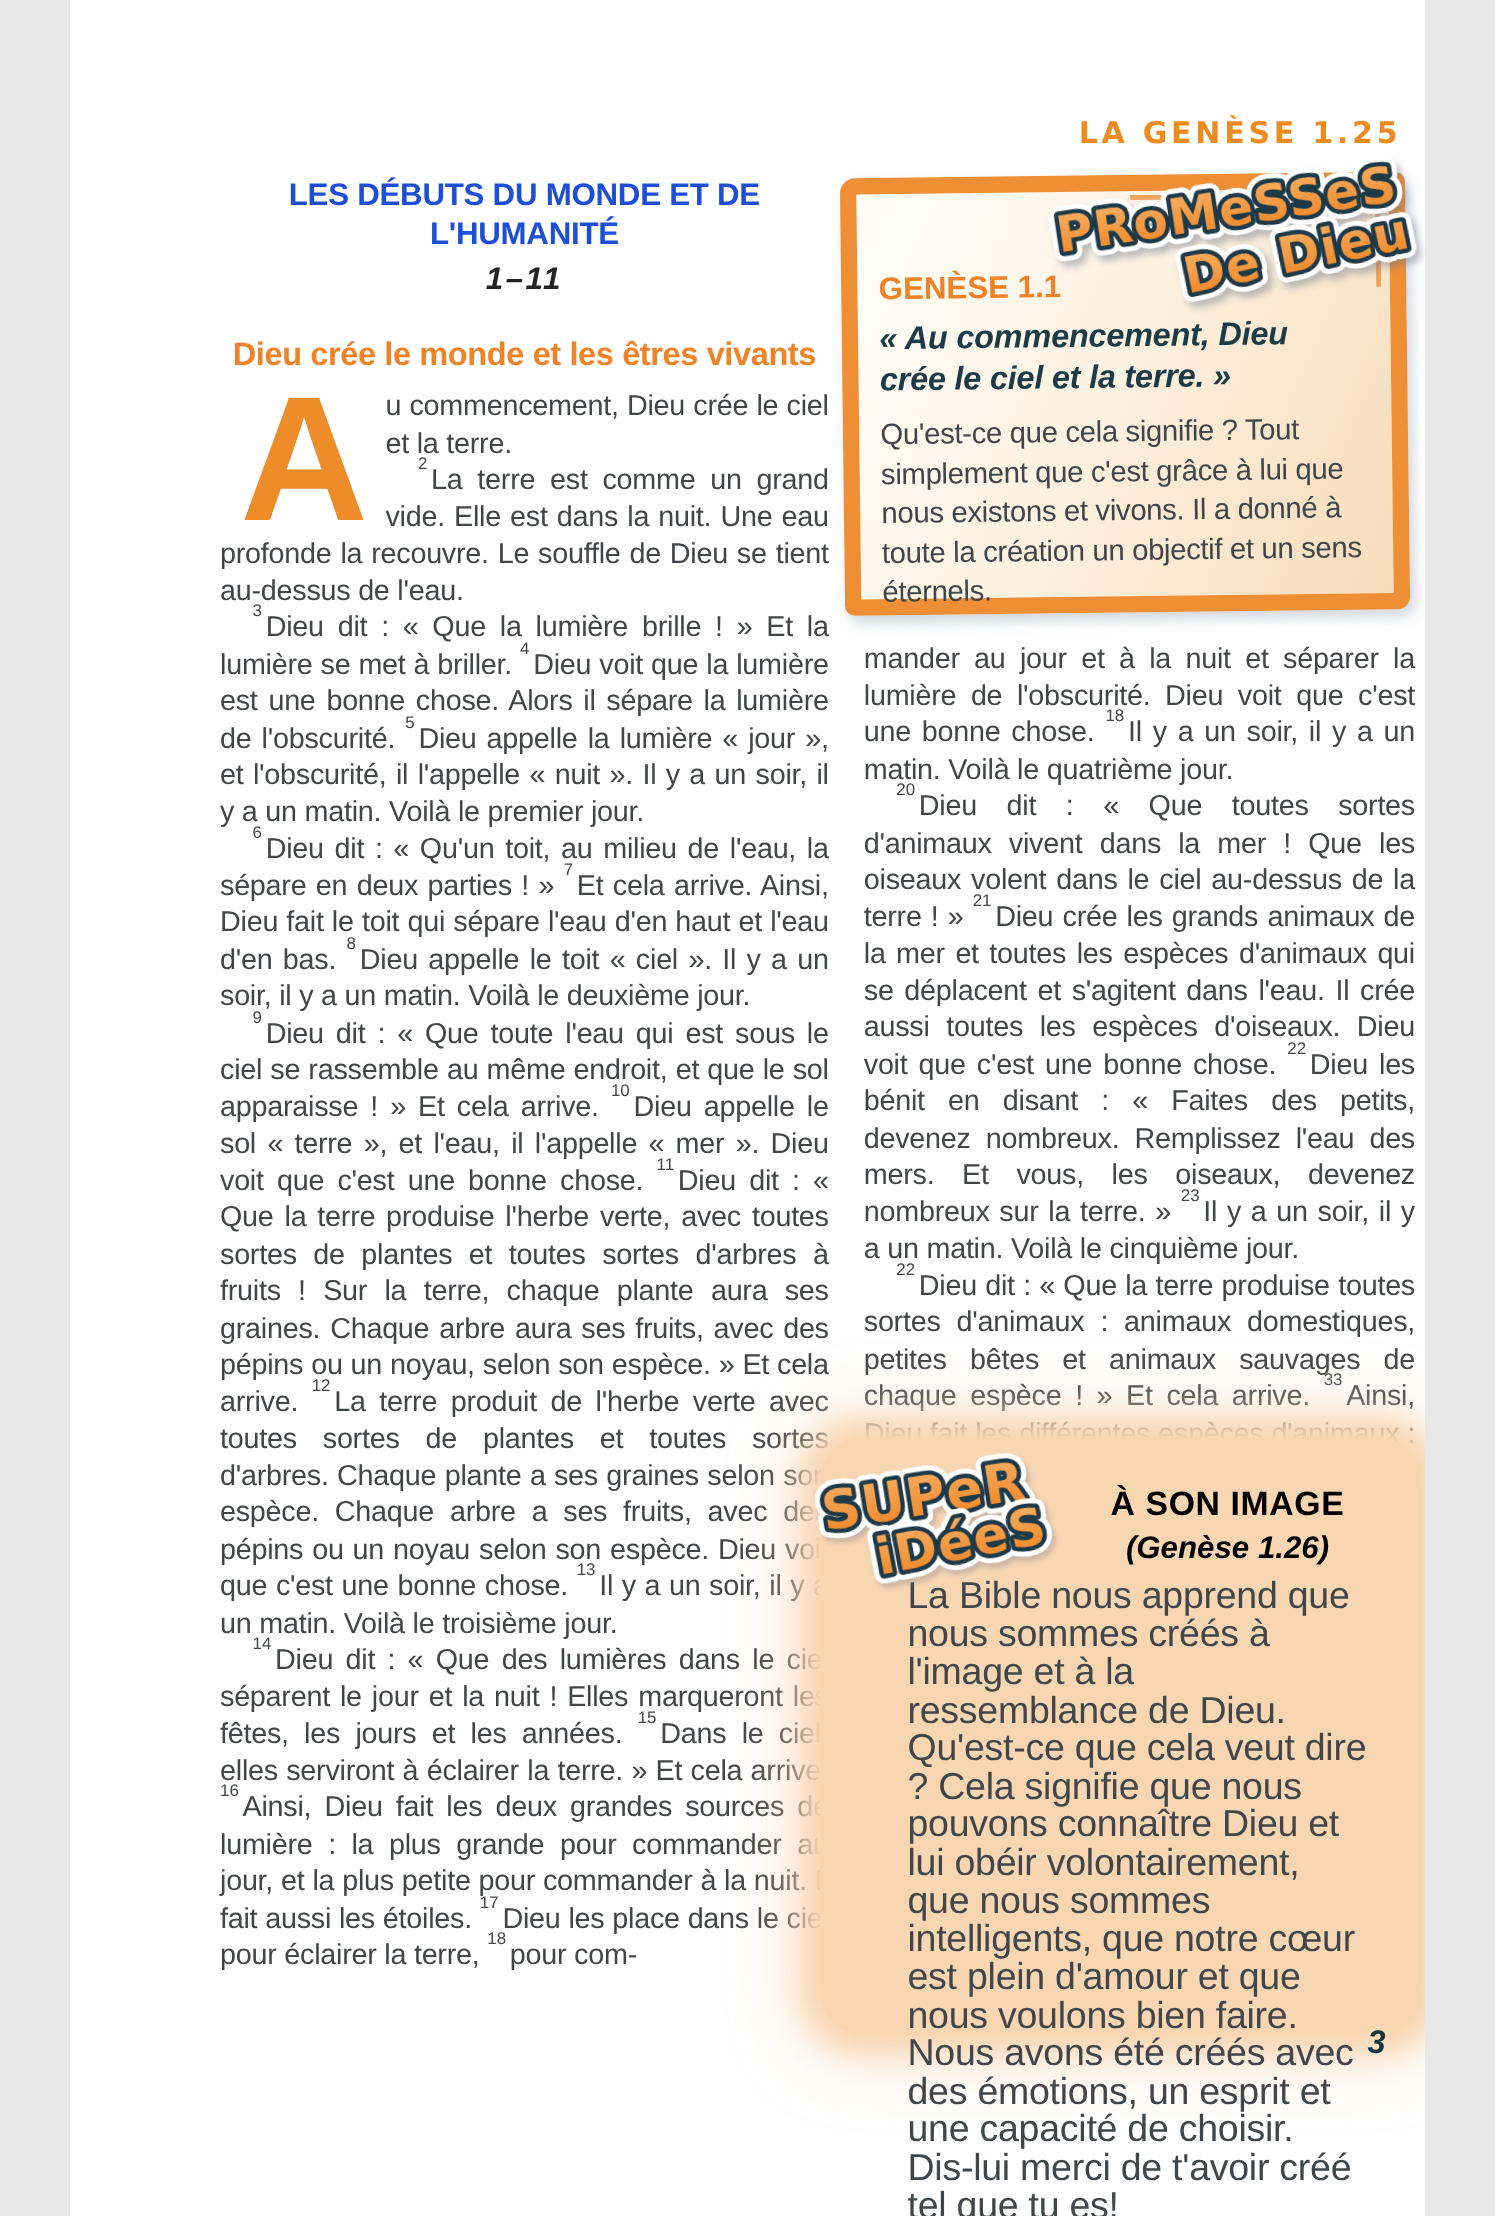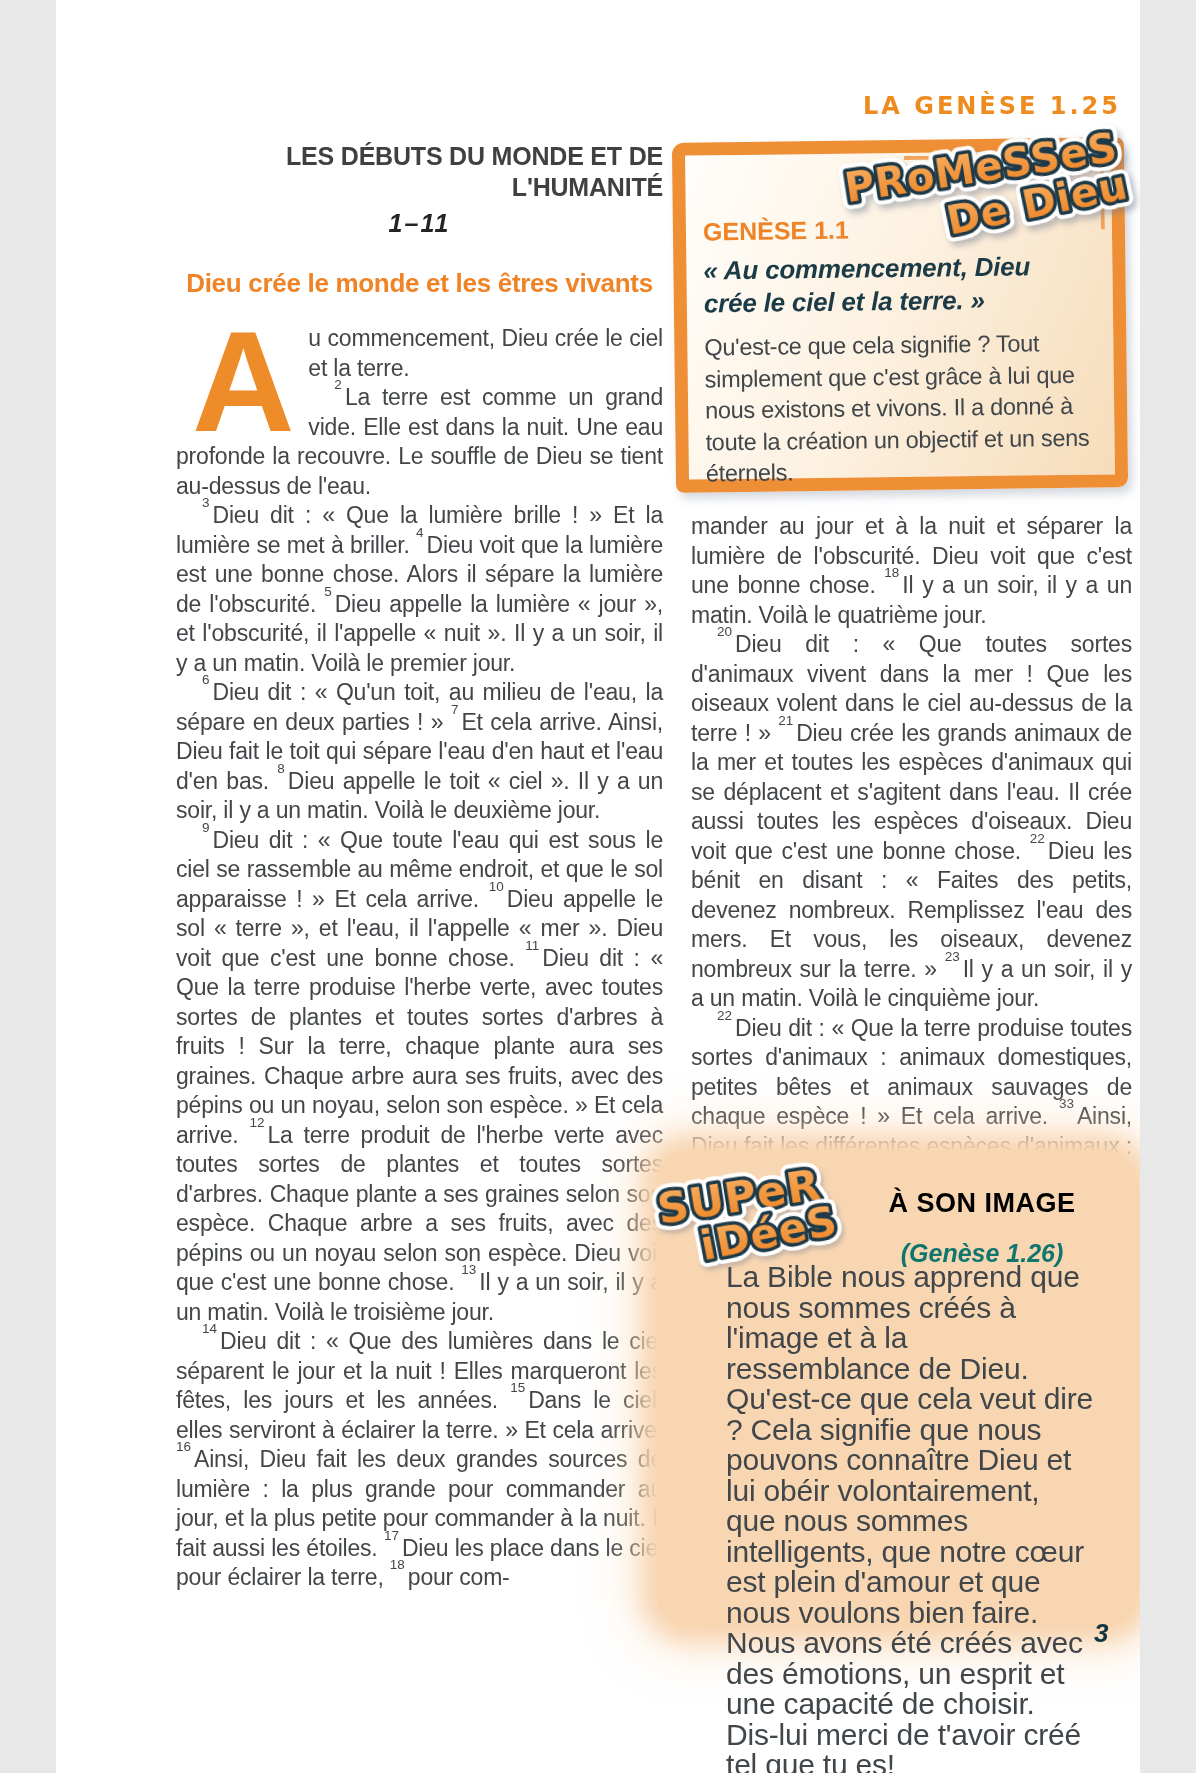--- a/index.html
+++ b/index.html
@@ -6,26 +6,26 @@
   .page{position:relative;width:1084px;height:1773px;background:#ffffff;margin:0 auto;
         overflow:hidden;font-family:"Liberation Sans",sans-serif;}
 
   
   .running-head{position:absolute;top:92px;left:640px;width:425px;text-align:right;
     font-family:"DejaVu Sans",sans-serif;font-size:24px;font-weight:700;letter-spacing:3px;
     color:#ee8b1f;padding-right:8px;}
 
   
   .left-col{position:absolute;left:120px;top:141px;width:487px;}
-  .section-title{text-align:right;color:#404040;font-size:25px;line-height:1.24;
+  .section-title{text-align:center;color:#1d4ed8;font-size:25px;line-height:1.24;
     font-weight:700;letter-spacing:-0.2px;}
   .chapter-range{text-align:center;font-style:italic;font-weight:700;font-size:25px;
     color:#242424;margin-top:6px;letter-spacing:2px;}
   .section-subheading{color:#ef8326;font-weight:700;font-size:26px;margin-top:30px;
-    margin-bottom:25px;white-space:nowrap;text-align:center;letter-spacing:-0.3px;}
+    margin-bottom:11px;white-space:nowrap;text-align:center;letter-spacing:-0.3px;}
 
   .body-text{font-size:23px;line-height:29.5px;color:#434649;text-align:justify;
     letter-spacing:-0.2px;}
   .body-text p{margin:0;}
   .body-text p.indent{text-indent:26px;}
   sup.verse{font-size:13.5px;line-height:0;position:relative;top:-7px;margin-right:3px;
     letter-spacing:0;}
   .dropcap{float:left;font-size:142px;line-height:100px;font-weight:700;color:#ef8c2a;
     margin:8px 14px 2px 16px;}
 
@@ -55,21 +55,21 @@
   
   .ideas-box{position:absolute;left:600px;top:1150px;width:482px;height:478px;
     background:#f8d6b2;border-radius:34px;
     box-shadow:0 0 20px 12px #f8d6b2, 0 0 44px 26px rgba(248,214,178,0.55);}
   .ideas-header{position:relative;height:100px;}
   .ideas-badge{position:absolute;left:-14px;top:14px;transform:rotate(-9deg);
     filter:drop-shadow(2px 4px 2px rgba(120,120,140,0.35));}
   .badge-line2-s{margin:-18px 0 0 34px;transform:rotate(-2deg);}
   .ideas-head-text{margin-left:170px;text-align:center;padding-top:38px;}
   .ideas-heading{color:#000000;font-weight:700;font-size:27px;letter-spacing:0.5px;}
-  .ideas-reference{color:#0f766e;font-weight:700;font-style:italic;font-size:25px;margin-top:20px;}
+  .ideas-reference{color:#000000;font-weight:700;font-style:italic;font-size:25px;margin-top:5px;}
   .ideas-body{padding:12px 44px 0 70px;font-size:30px;line-height:30.5px;color:#40464a;
     letter-spacing:-0.2px;text-align:left;}
 
   .page-number{position:absolute;left:1038px;top:1618px;font-size:26px;font-weight:700;
     font-style:italic;color:#11343f;}
 </style>
 </head>
 <body>
 
 <div class="page">

